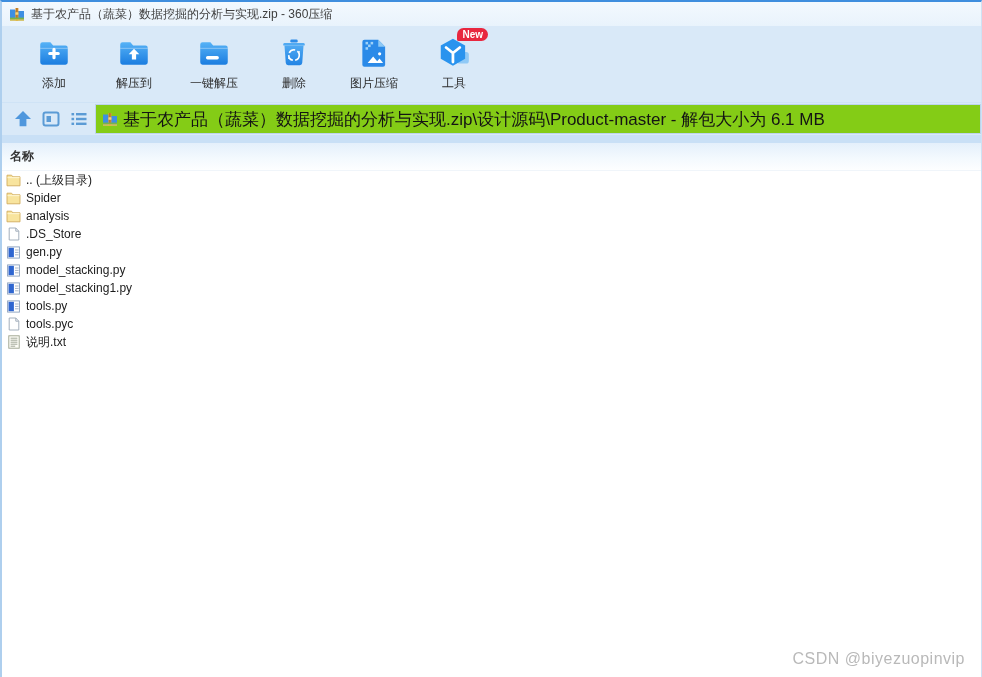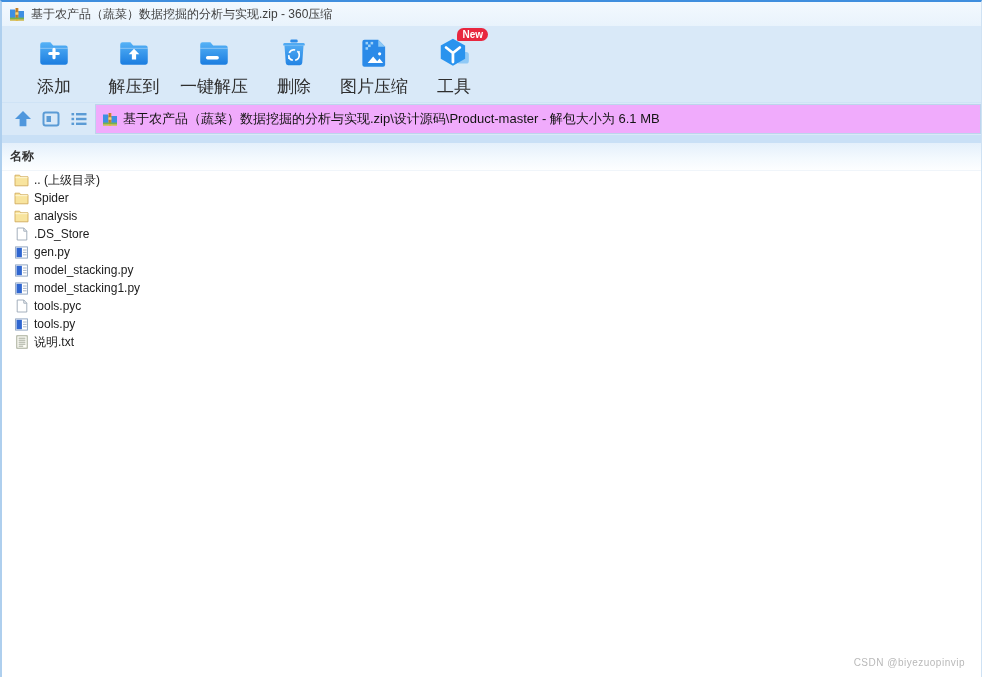--- a/index.html
+++ b/index.html
@@ -29,62 +29,62 @@
     height:77px; background:#d9e9f8;
     display:flex; align-items:flex-start; padding-left:12px;
     border-bottom:1px solid #cfe3f6;
   }
   .tb-btn {
     position:relative; width:80px; height:72px; margin-top:5px;
     display:flex; flex-direction:column; align-items:center;
     border-radius:4px; cursor:pointer;
   }
   .tb-icon { width:36px; height:36px; margin-top:4px; }
-  .tb-label { margin-top:4px; font-size:17px; color:#2e2e2e; }
+  .tb-label { margin-top:4px; font-size:12px; color:#2e2e2e; }
   .badge {
     position:absolute; top:-3px; right:6px;
     background:#e8273f; color:#fff; font-size:10px; line-height:13px;
     padding:0 5px; border-radius:8px 8px 8px 2px; font-weight:bold;
   }
   
   .addressbar {
     position:relative; height:32px; background:#d9e9f8;
     display:flex; align-items:center;
   }
   .nav-icon { width:20px; height:20px; margin-left:8px; cursor:pointer; flex:0 0 auto; }
   .nav-icon:first-child { margin-left:11px; }
   .address-field {
     position:absolute; left:93px; right:0; top:1px; height:30px;
-    background:#f0abfc; border:1px solid #bdd4ec;
+    background:#84cc16; border:1px solid #bdd4ec;
     display:flex; align-items:center; gap:5px; padding-left:6px;
-    font-size:13px; color:#141414; white-space:nowrap; overflow:hidden;
+    font-size:17px; color:#141414; white-space:nowrap; overflow:hidden;
   }
   .address-field .zip-icon { width:16px; height:15px; flex:0 0 auto; }
   
   .band { height:8px; background:#c9e0f6; }
   .col-header {
     height:28px; display:flex; align-items:center; padding-left:8px;
     background:linear-gradient(#e4f0fb 0%, #f3f9fe 55%, #fdfeff 100%);
     font-size:12px; color:#333333;
     border-bottom:1px solid #f0f5fa;
     font-weight:bold;
   }
   
-  .file-list { background:#ffffff;padding-left:8px; }
+  .file-list { background:#ffffff; }
   .file-row {
     height:18px; display:flex; align-items:center;
     padding-left:4px; gap:5px; font-size:12px; color:#1b1b1b;
     white-space:nowrap; cursor:default;
   }
   .file-row .row-icon { width:15px; height:15px; flex:0 0 auto; display:flex; align-items:center; justify-content:center; }
   .file-row .row-icon svg { display:block; }
   
   .watermark {
     position:absolute; right:16px; bottom:9px;
-    font-size:10px; color:#b9b9b9; letter-spacing:0.5px;
+    font-size:16px; color:#b9b9b9; letter-spacing:0.5px;
   }
 </style>
 </head>
 <body>
 
 <svg width="0" height="0" style="position:absolute">
   <defs>
     <linearGradient id="gBlue" x1="0" y1="0" x2="0" y2="1">
       <stop offset="0" stop-color="#56b2f6"></stop>
         <stop offset="1" stop-color="#1b7de0"></stop>
@@ -299,40 +299,40 @@
           <svg viewBox="0 0 13 13" width="13" height="13">
             <rect x="0.6" y="0.9" width="11.8" height="11.2" fill="#ffffff" stroke="#8aa0bd" stroke-width="0.9"></rect>
             <rect x="1.5" y="1.8" width="5.4" height="9.4" fill="#2f66d0"></rect>
             <path d="M8 4 h3.6 M8 6.4 h3.6 M8 8.8 h3.6" stroke="#a9b6c8" stroke-width="1"></path>
           </svg>
         </span>
         <span>model_stacking1.py</span>
       </div>
       <div class="file-row">
         <span class="row-icon">
-          <svg viewBox="0 0 12 14" width="12" height="14">
-            <path d="M1.2 1 h6.6 l3 3.2 v8.8 H1.2 z" fill="#ffffff" stroke="#9aa7b6" stroke-width="0.9"></path>
-            <path d="M7.8 1 v3.2 h3" fill="none" stroke="#9aa7b6" stroke-width="0.9"></path>
-          </svg>
-        </span>
-        <span>tools.pyc</span>
-      </div>
-      <div class="file-row">
-        <span class="row-icon">
           <svg viewBox="0 0 13 13" width="13" height="13">
             <rect x="0.6" y="0.9" width="11.8" height="11.2" fill="#ffffff" stroke="#8aa0bd" stroke-width="0.9"></rect>
             <rect x="1.5" y="1.8" width="5.4" height="9.4" fill="#2f66d0"></rect>
             <path d="M8 4 h3.6 M8 6.4 h3.6 M8 8.8 h3.6" stroke="#a9b6c8" stroke-width="1"></path>
           </svg>
         </span>
         <span>tools.py</span>
       </div>
       <div class="file-row">
         <span class="row-icon">
           <svg viewBox="0 0 12 14" width="12" height="14">
+            <path d="M1.2 1 h6.6 l3 3.2 v8.8 H1.2 z" fill="#ffffff" stroke="#9aa7b6" stroke-width="0.9"></path>
+            <path d="M7.8 1 v3.2 h3" fill="none" stroke="#9aa7b6" stroke-width="0.9"></path>
+          </svg>
+        </span>
+        <span>tools.pyc</span>
+      </div>
+      <div class="file-row">
+        <span class="row-icon">
+          <svg viewBox="0 0 12 14" width="12" height="14">
             <rect x="0.8" y="0.8" width="10.4" height="12.4" fill="#fdfdf6" stroke="#9aa08c" stroke-width="0.9"></rect>
             <path d="M2.6 3.2 h6.8 M2.6 5.2 h6.8 M2.6 7.2 h6.8 M2.6 9.2 h6.8 M2.6 11.2 h4.6" stroke="#8b9383" stroke-width="0.8"></path>
           </svg>
         </span>
         <span>说明.txt</span>
       </div>
     </div>
 
   <div class="watermark">CSDN @biyezuopinvip</div>
 </div>

